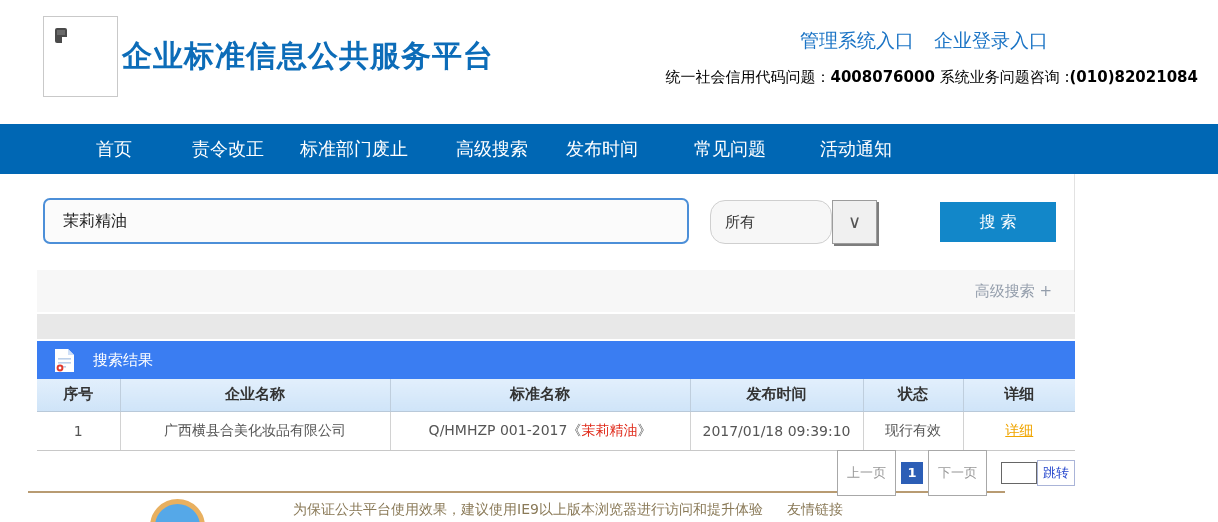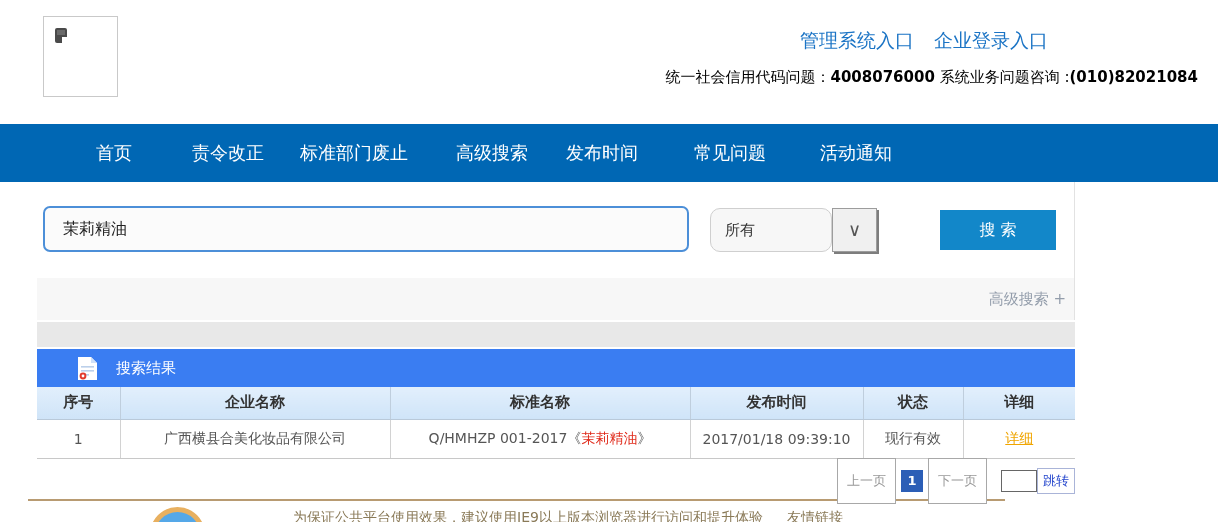--- a/index.html
+++ b/index.html
@@ -12,50 +12,50 @@
     background:#fff; border:1px solid #c9c9c9; }
   .broken-img { position:absolute; left:10px; top:10px; width:14px; height:17px; }
   .site-title { position:absolute; left:122px; top:36px; font-size:30px; font-weight:bold;
     color:#0c6cb8; letter-spacing:1px; }
   .top-links { position:absolute; left:800px; top:28px; font-size:19px; color:#1b74c5; }
   .top-links a { color:#1b74c5; text-decoration:none; margin-right:14px; cursor:pointer; }
   .info-line { position:absolute; right:20px; top:68px; font-size:15px; color:#000000; white-space:nowrap; }
   .info-line b { font-weight:bold; }
 
   
-  .nav-bar { height:58px; background:#0067b4; display:flex; align-items:center;
+  .nav-bar { height:50px; background:#0067b4; display:flex; align-items:center;
     padding-left:96px; }
   .nav-item { color:#fff; font-size:18px; margin-right:48px; cursor:pointer; white-space:nowrap; }
   .nav-item:nth-child(1){ margin-right:60px; }
   .nav-item:nth-child(2){ margin-right:36px; }
   .nav-item:nth-child(4){ margin-right:38px; }
   .nav-item:nth-child(5){ margin-right:56px; }
   .nav-item:nth-child(6){ margin-right:54px; }
   .nav-item:nth-child(7){ margin-right:66px; }
 
   
   .container { margin-left:37px; width:1038px; }
   .search-wrap { position:relative; height:96px; border-right:1px solid #e2e2e2; background:#fff; }
   .search-input { position:absolute; left:6px; top:24px; width:646px; height:46px;
     border:2px solid #4c8fd8; border-radius:7px; background:#fbfbfb; font-size:16px; color:#222;
     padding:0 18px; outline:none; font-family:inherit; }
   .filter-box { position:absolute; left:673px; top:26px; width:122px; height:44px;
-    background:#f7f7f7; border:1px solid #cfcfcf; border-radius:10px; font-size:15px; color:#333;
+    background:#f7f7f7; border:1px solid #cfcfcf; border-radius:15px; font-size:15px; color:#333;
     line-height:42px; padding-left:14px; cursor:pointer; }
   .filter-arrow { position:absolute; left:795px; top:26px; width:45px; height:44px;
     background:#f0f0f0; border:1px solid #9c9c9c; box-shadow:2px 2px 0 0 #7d7d7d;
     text-align:center; line-height:42px; font-size:18px; color:#555; cursor:pointer; }
   .search-btn { position:absolute; left:903px; top:28px; width:116px; height:40px;
     background:#1287c9; border:none; color:#fff; font-size:16px; cursor:pointer; font-family:inherit; }
   .advanced-row { height:42px; background:#f7f7f7; border-right:1px solid #e2e2e2;
-    text-align:right; line-height:42px; padding-right:8px; font-size:15px; color:#939dab; }
+    text-align:right; line-height:42px; padding-right:22px; font-size:15px; color:#939dab; }
   .gray-band { height:25px; background:#e8e8e8; margin-top:2px; }
 
   
-  .results-bar { height:38px; background:#3a7df2; display:flex; align-items:center; margin-top:2px;padding-left:23px; }
+  .results-bar { height:38px; background:#3a7df2; display:flex; align-items:center; margin-top:2px; }
   .results-bar .doc-ic { margin-left:17px; }
   .results-title { color:#fff; font-size:15px; margin-left:18px; }
   table.results { width:1038px; margin-left:37px; border-collapse:collapse; table-layout:fixed; }
   .results th { height:32px; background:linear-gradient(#e2effc,#cfe4f8); color:#333;
     font-size:15px; font-weight:bold; border-right:1px solid #bfcedd; border-bottom:1px solid #b9c9d9; }
   .results th:last-child { border-right:none; }
   .results td { height:39px; background:#fff; text-align:center; font-size:14px; color:#555;
     border-right:1px solid #d2d2d2; border-bottom:1px solid #c8c8c8; }
   .results td:last-child { border-right:none; }
   .col-idx{width:83px;} .col-comp{width:270px;} .col-std{width:300px;}
@@ -86,20 +86,21 @@
 <body>
 
 <div class="top-header">
   <div class="logo-box">
     <svg class="broken-img" viewBox="0 0 14 17">
       <rect x="1" y="1" width="12" height="15" rx="2" fill="#4a4a4a"></rect>
       <rect x="8" y="10" width="5" height="6" fill="#fff"></rect>
       <rect x="3" y="3" width="8" height="5" fill="#6a6a6a"></rect>
     </svg>
   </div>
+  <div class="site-title">企业标准信息公共服务平台</div>
   <div class="top-links">
     <a>管理系统入口</a>
     <a>企业登录入口</a>
   </div>
   <div class="info-line"><span>统一社会信用代码问题：</span><b>4008076000</b><span> 系统业务问题咨询 :</span><b>(010)82021084</b></div>
 </div>
 
 <div class="nav-bar">
   <span class="nav-item">首页</span>
   <span class="nav-item">责令改正</span>

